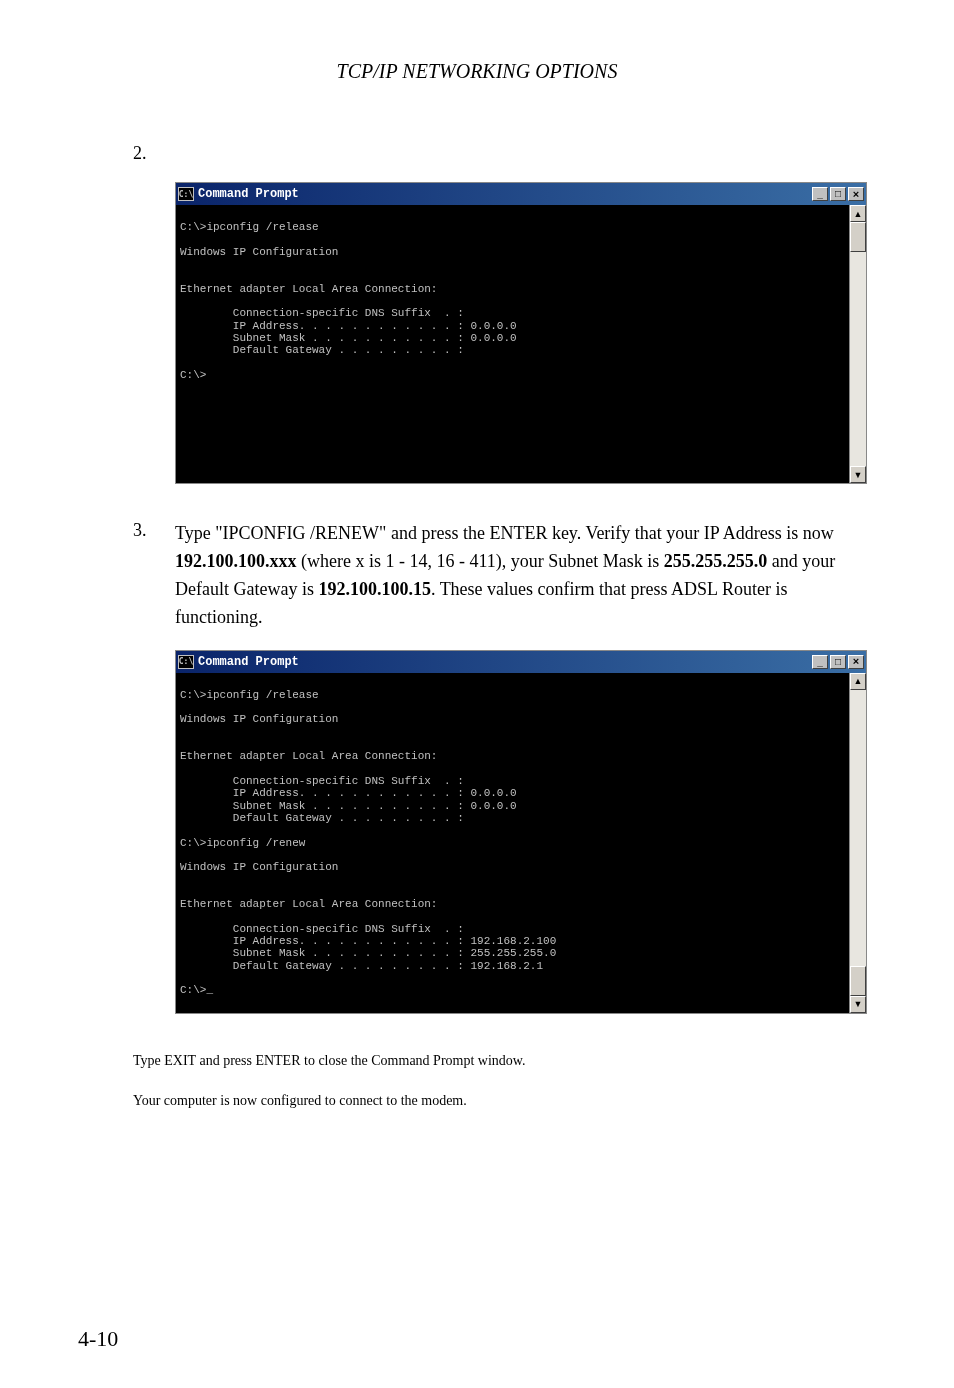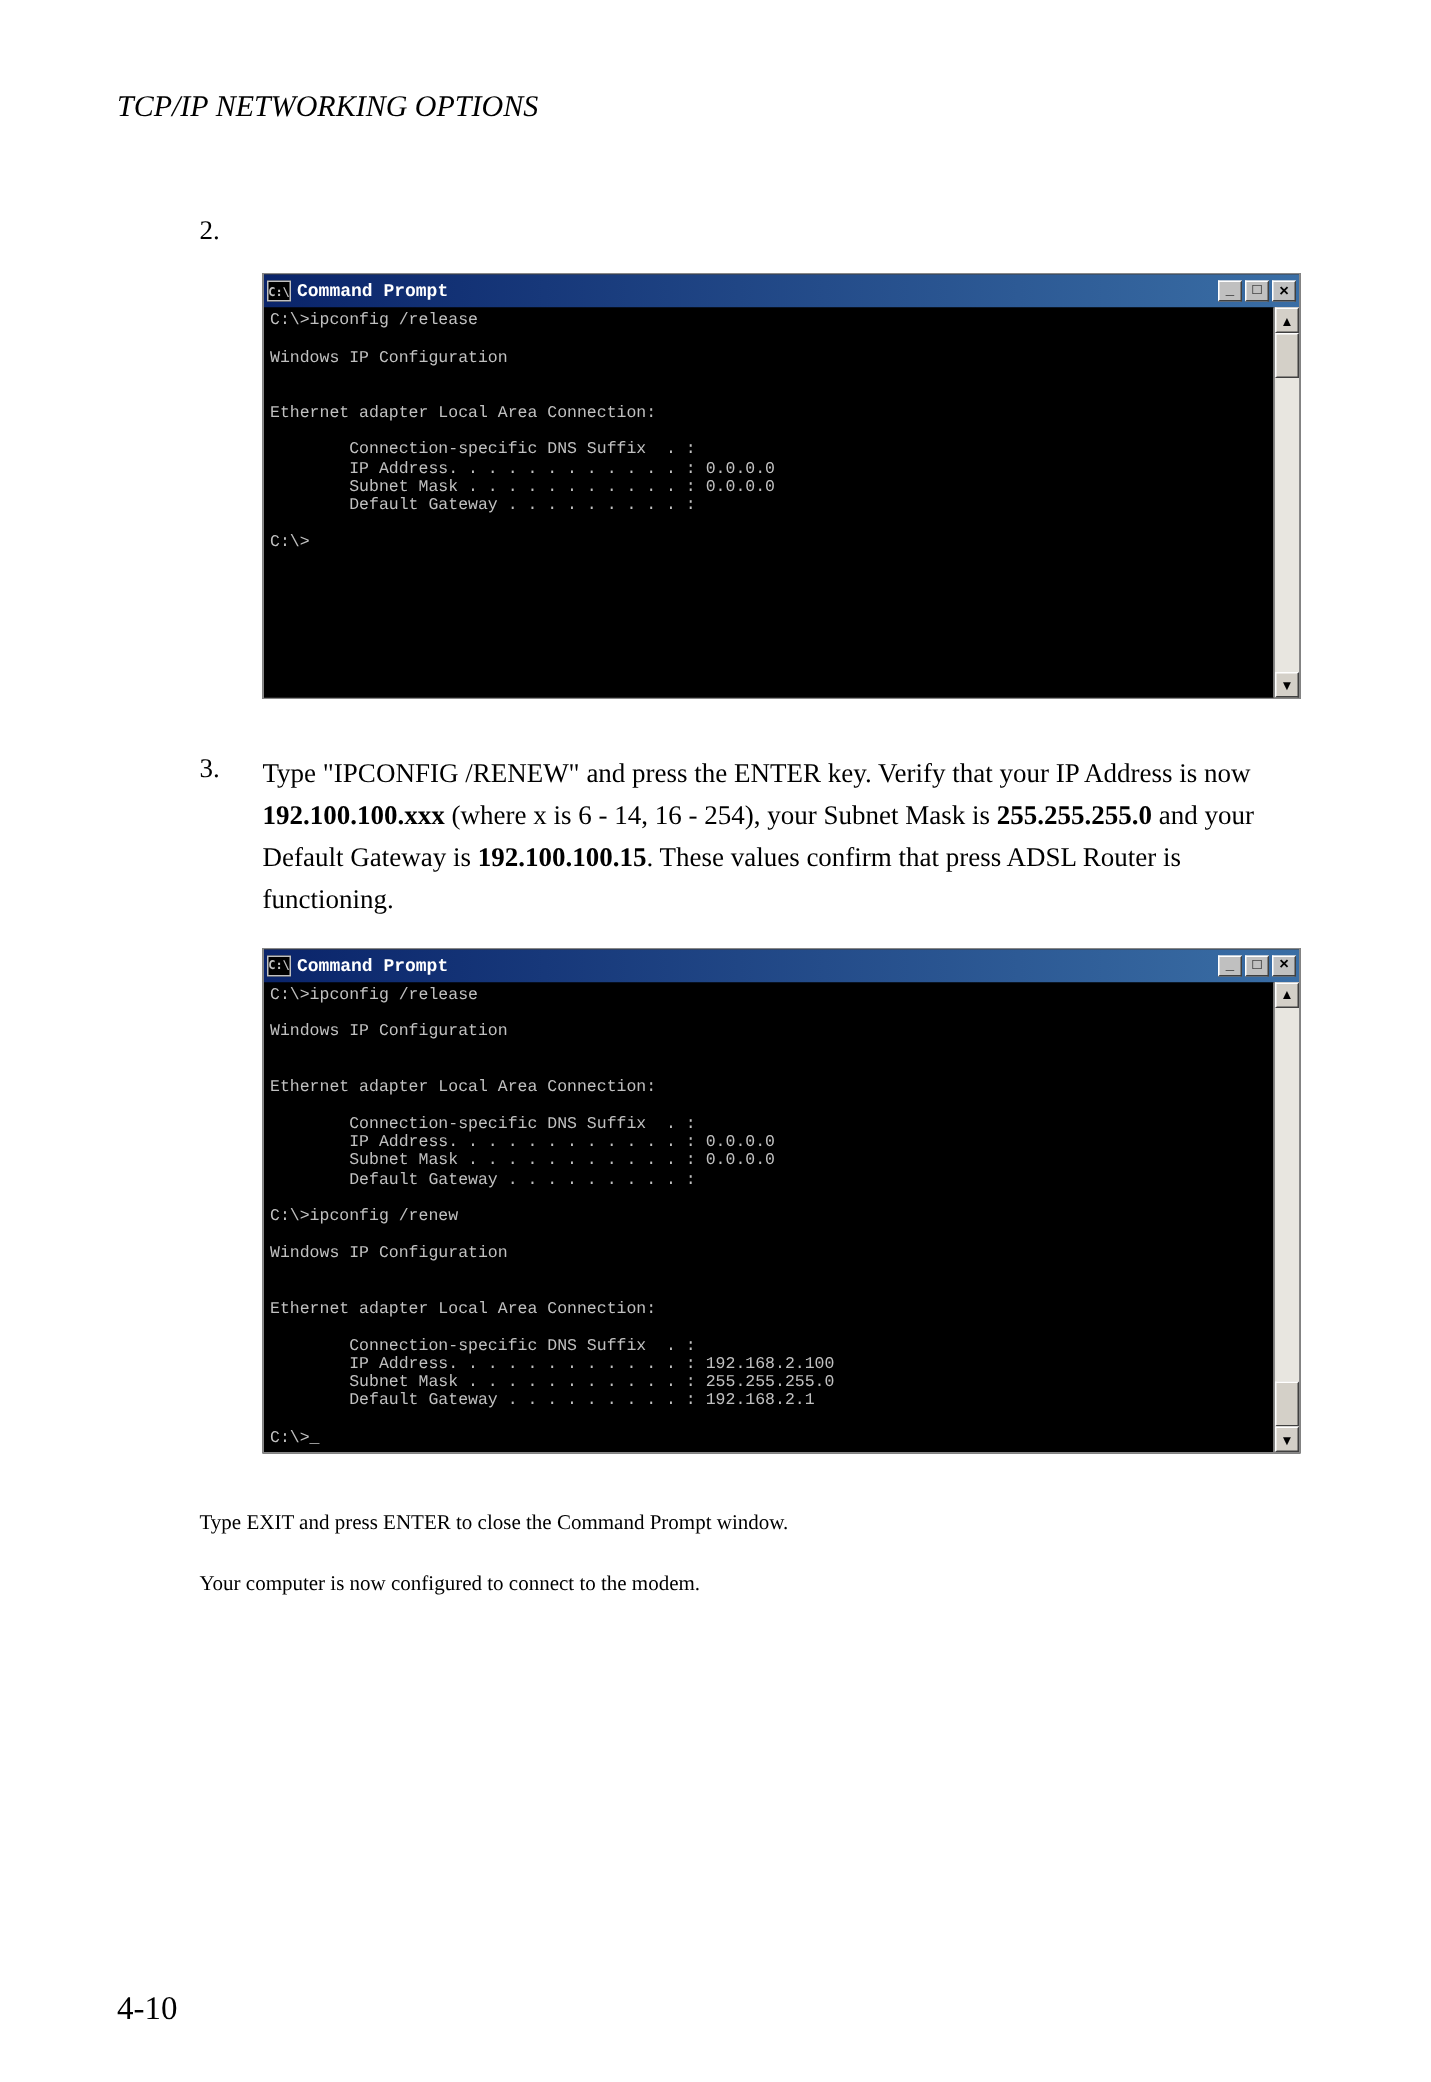--- a/index.html
+++ b/index.html
@@ -10,20 +10,21 @@
       width: 954px;
       height: 1388px;
       padding: 60px 78px 50px 78px;
       position: relative;
     }
     .page-header {
       font-style: italic;
       font-size: 20px;
       margin-bottom: 60px;
       font-family: Georgia, serif;
+      text-align: center;
     }
     .page-header .smallcaps {
       font-variant: small-caps;
     }
     .step {
       display: flex;
       margin-bottom: 18px;
       margin-left: 55px;
     }
     .step-num {
@@ -87,21 +88,21 @@
     .cmd-body-wrap {
       display: flex;
       background: #000;
     }
     .cmd-body {
       flex: 1;
       color: #c0c0c0;
       font-family: 'Lucida Console', 'Courier New', monospace;
       font-size: 11px;
       line-height: 1.12;
-      padding: 3px 4px;
+      padding: 16px 4px;
       white-space: pre;
       overflow: hidden;
     }
     .cmd-scrollbar {
       width: 17px;
       background: #d4d0c8;
       border-left: 1px solid #888;
       display: flex;
       flex-direction: column;
     }
@@ -187,21 +188,21 @@
       <div class="sb-thumb"></div>
       <div class="sb-track"></div>
       <div class="sb-btn">▼</div>
     </div>
   </div>
 </div>
 
 <div class="step">
   <div class="step-num">3.</div>
   <div class="step-text">
-    <span>Type "IPCONFIG /RENEW" and press the ENTER key. Verify that your IP Address is now </span><span class="bold">192.100.100.xxx</span><span> (where x is 6 - 14, 16 - 254), your Subnet Mask is </span><span class="bold">255.255.255.0</span><span> and your Default Gateway is </span><span class="bold">192.100.100.15</span><span>. These values confirm that press ADSL Router is functioning.</span>
+    <span>Type "IPCONFIG /RENEW" and press the ENTER key. Verify that your IP Address is now </span><span class="bold">192.100.100.xxx</span><span> (where x is 1 - 14, 16 - 411), your Subnet Mask is </span><span class="bold">255.255.255.0</span><span> and your Default Gateway is </span><span class="bold">192.100.100.15</span><span>. These values confirm that press ADSL Router is functioning.</span>
   </div>
 </div>
 
 <div class="cmd-window second">
   <div class="titlebar">
     <span class="titlebar-icon">C:\</span>
     <span class="titlebar-title">Command Prompt</span>
     <div class="titlebar-btns">
       <div class="tb-btn">_</div>
       <div class="tb-btn">□</div>

